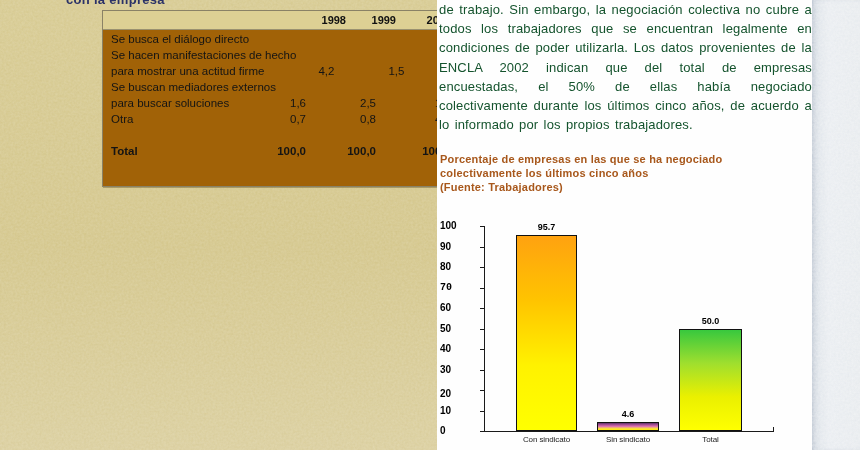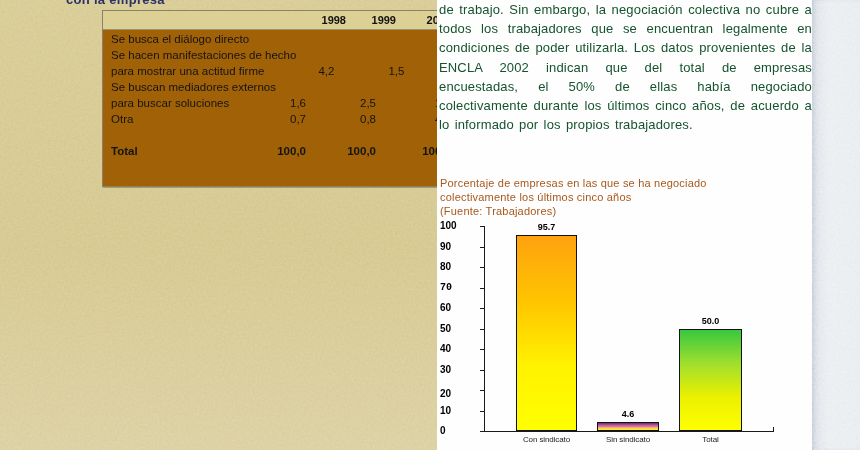--- a/index.html
+++ b/index.html
@@ -50,21 +50,21 @@
   .white-col{
     position:absolute;left:437px;top:0;width:375px;height:450px;background:#fefefe;
   }
   .para{
     position:absolute;left:439px;top:0px;width:373px;
     font-size:13px;line-height:19.2px;color:#14532d;
     text-align:justify;letter-spacing:.15px;word-spacing:1.5px;margin:0;
   }
   .chart-heading{
     position:absolute;left:440px;top:152px;width:372px;
-    font-size:11px;font-weight:normal;line-height:14px;color:#a8581c;letter-spacing:.2px;margin-top:24px;
+    font-size:11px;font-weight:bold;line-height:14px;color:#a8581c;letter-spacing:.2px;
   }
   
   .chart{position:absolute;left:440px;top:220px;width:372px;height:230px;}
   .axis{position:absolute;background:#1a1a1a;}
   .ytick{position:absolute;width:4px;height:1px;background:#1a1a1a;}
   .ylab{position:absolute;left:0;width:38px;text-align:left;font-size:10px;font-weight:bold;color:#000;}
   .bar{position:absolute;border:1px solid #111;box-sizing:border-box;}
   .vlab{position:absolute;text-align:center;font-size:9px;font-weight:700;color:#000;}
   .clab{position:absolute;text-align:center;font-size:8px;color:#222;letter-spacing:-.1px;}
   

